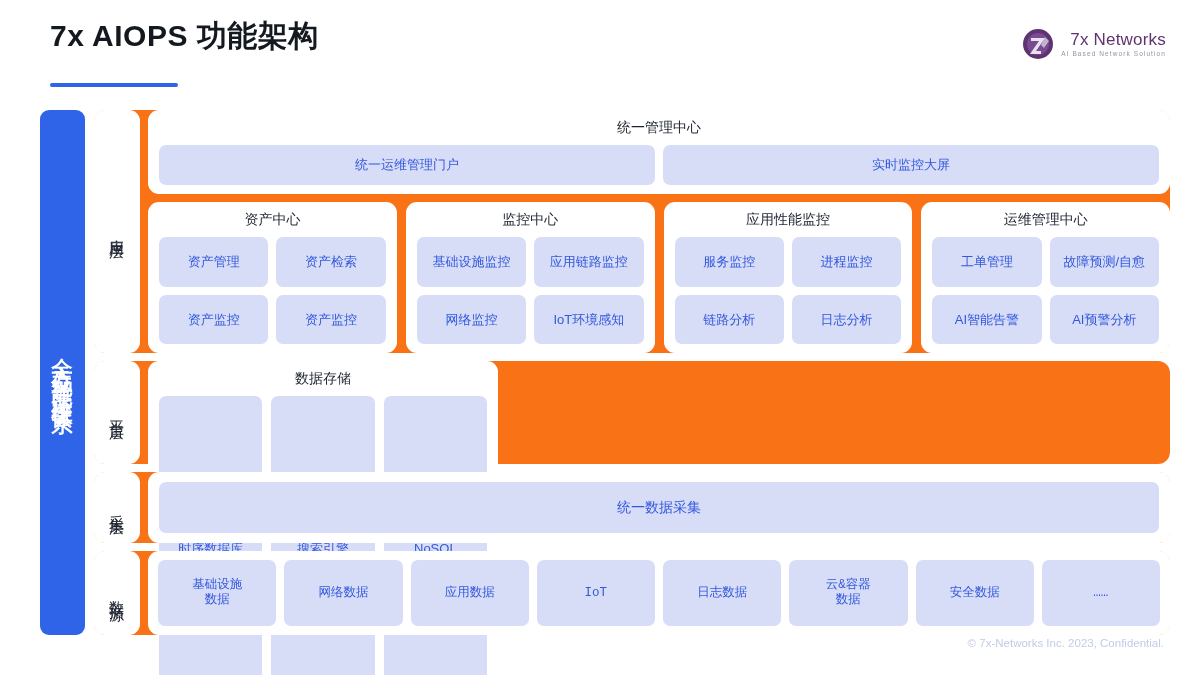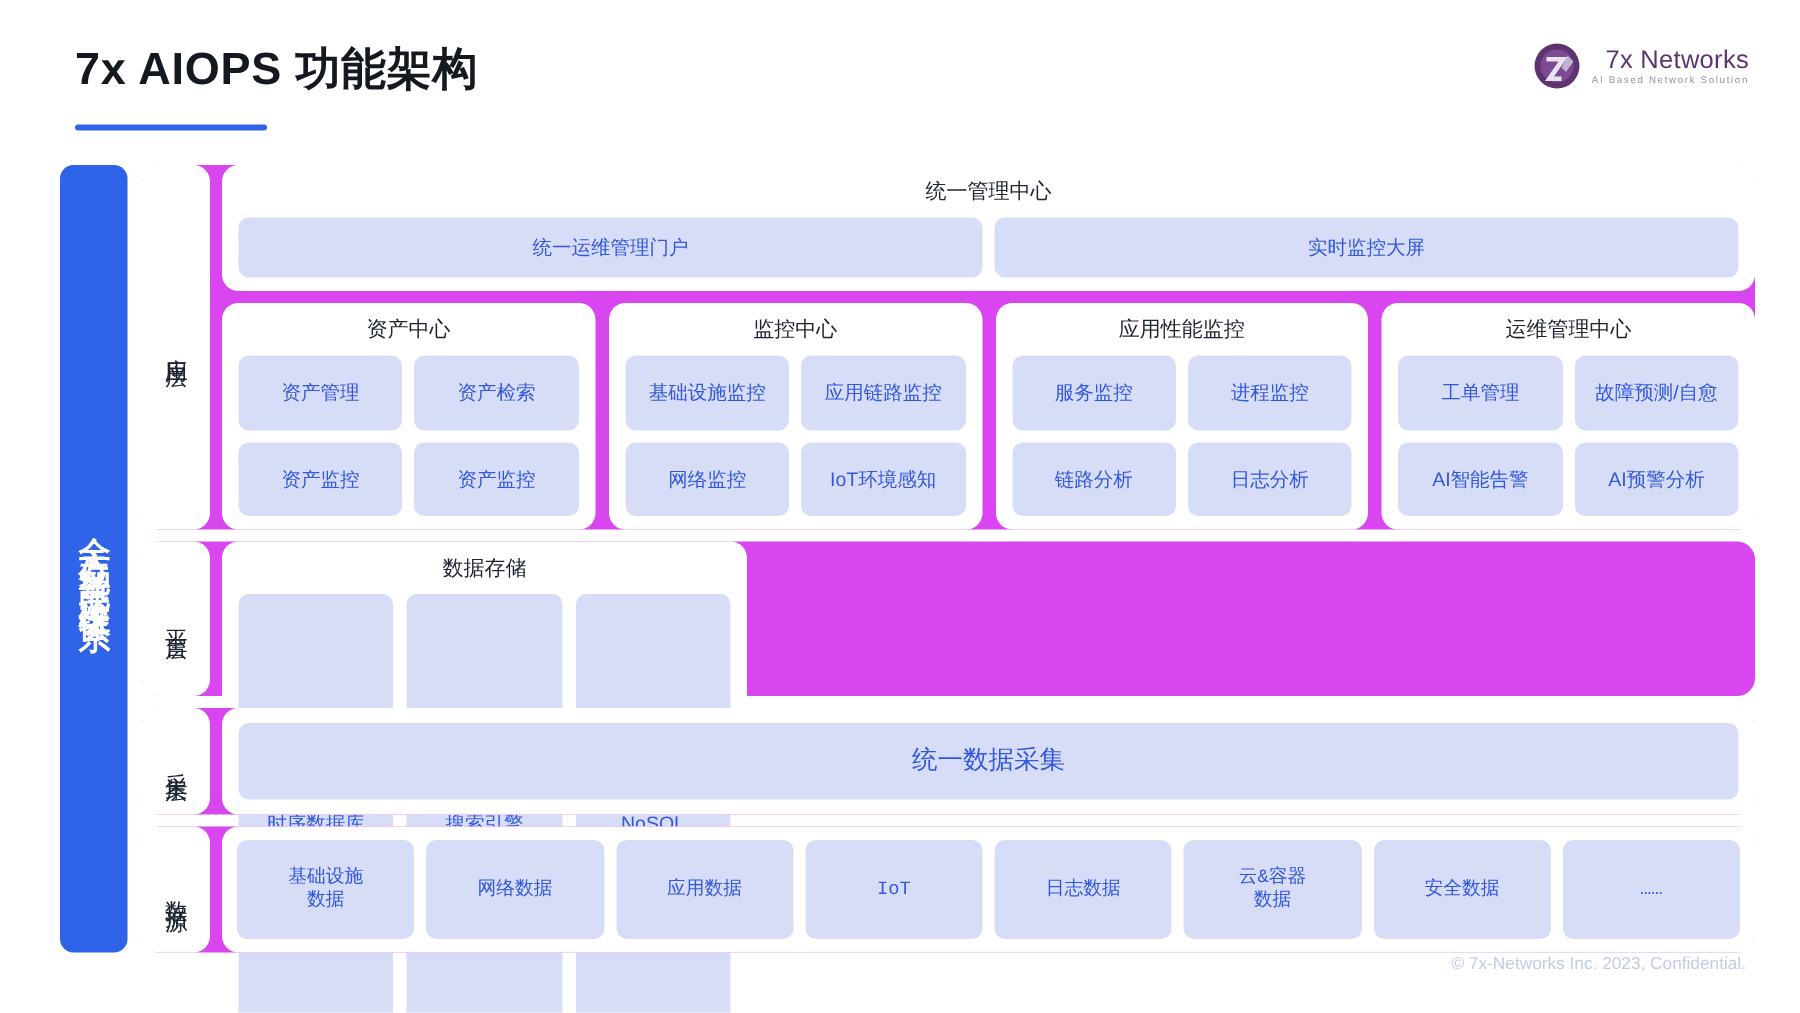--- a/index.html
+++ b/index.html
@@ -16,21 +16,21 @@
   
   .header {
     position: absolute;
     top: 0; left: 0;
     width: 1200px;
     height: 100px;
   }
   .page-title {
     position: absolute;
     left: 50px;
-    top: 26px;
+    top: 16px;
     font-size: 30px;
     font-weight: bold;
     color: #14181f;
     letter-spacing: 0.5px;
   }
   .title-underline {
     position: absolute;
     left: 50px;
     top: 83px;
     width: 128px;
@@ -98,21 +98,21 @@
   .stack {
     flex: 1;
     display: flex;
     flex-direction: column;
     gap: 8px;
   }
 
   .layer-row {
     display: flex;
     gap: 8px;
-    background: #d946ef;
+    background: #f97316;
     border-radius: 12px;
   }
   .layer-row.app     { height: 243px; }
   .layer-row.plat    { height: 103px; }
   .layer-row.collect { height: 71px; }
   .layer-row.source  { height: 84px; }
 
   .layer-label {
     width: 46px;
     flex: 0 0 46px;
@@ -186,21 +186,21 @@
   }
 
   
   .plat-body { display: flex; gap: 9px; height: 100%; }
   .store-card { width: 350px; flex: 0 0 350px; }
   .plat-pills { display: flex; gap: 9px; flex: 1; }
   .plat-pills .pill { flex: 1; }
 
   
   .collect-card { height: 100%; padding: 10px 11px; }
-  .collect-card .pill { flex: 1; font-size: 17px; }
+  .collect-card .pill { flex: 1; font-size: 14px; }
 
   
   .source-card { height: 100%; padding: 9px 10px; font-family: Liberation Mono, monospace; }
   .source-pills { display: flex; gap: 8px; flex: 1; }
   .source-pills .pill { flex: 1; font-size: 12.5px; }
 
   
   .footer {
     position: absolute;
     right: 36px;

